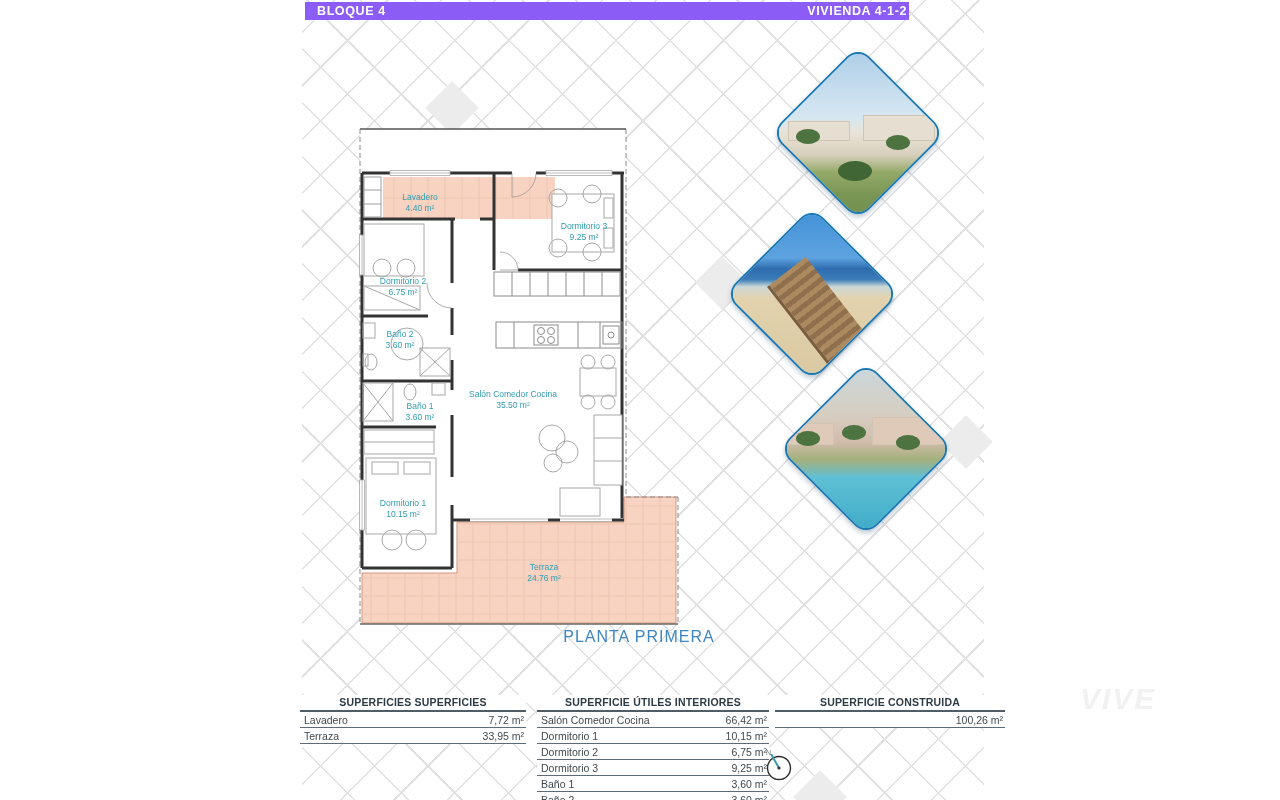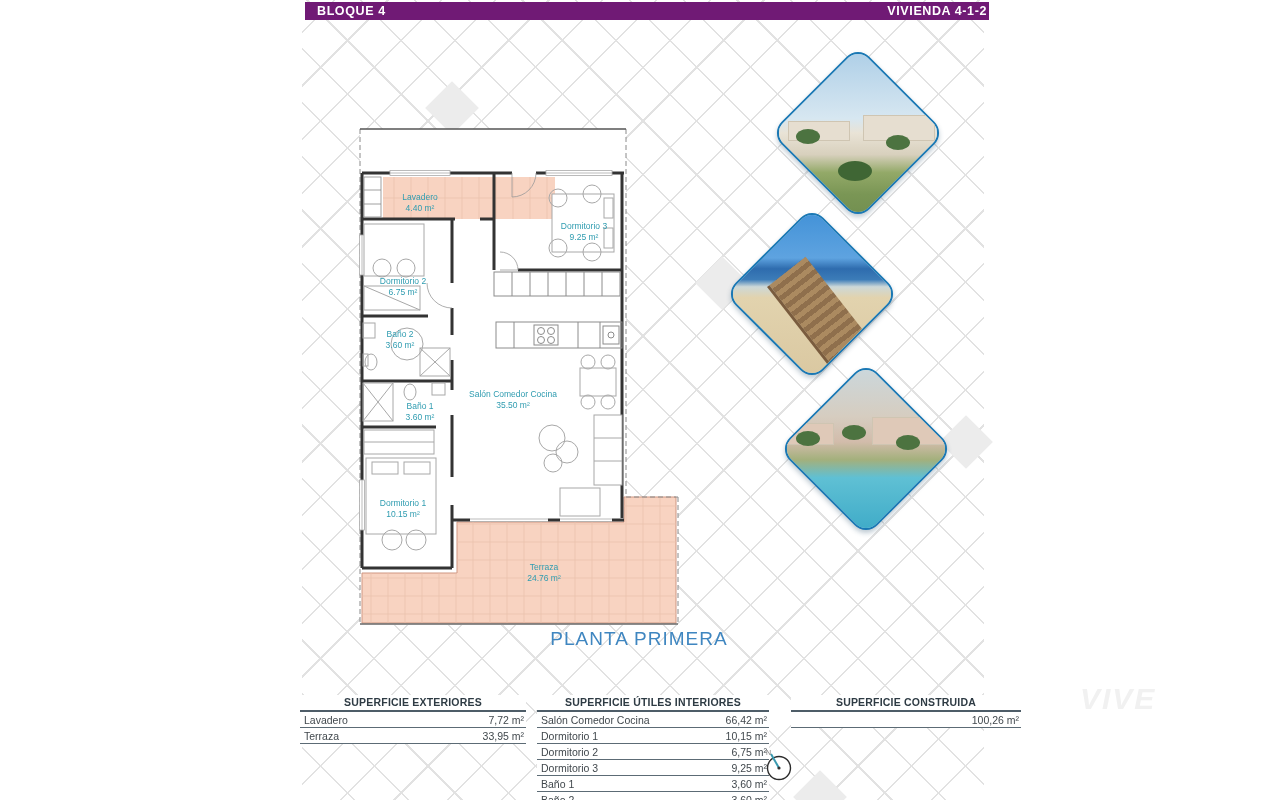--- a/index.html
+++ b/index.html
@@ -7,29 +7,29 @@
        font-family:"Liberation Sans",sans-serif;}
 
   
   .pattern-band{position:absolute;left:302px;top:0;width:682px;height:800px;
     background-image:
       repeating-linear-gradient(45deg,transparent 0 36.4px,#e2e2e2 36.4px 38px),
       repeating-linear-gradient(-45deg,transparent 0 36.4px,#e2e2e2 36.4px 38px);}
   .cell{position:absolute;width:38px;height:38px;background:#ececec;transform:rotate(45deg);}
 
   
-  .hbar{position:absolute;left:305px;top:2px;width:684px;height:18px;background:#701a75;
+  .hbar{position:absolute;left:305px;top:2px;width:604px;height:18px;background:#8b5cf6;
         display:flex;justify-content:space-between;align-items:center;z-index:9;}
   .hbar span{color:#fff;font-weight:bold;font-size:12.5px;letter-spacing:.6px;}
   .hbar .l{padding-left:12px;} .hbar .r{padding-right:2px;text-align:right;}
 
   
   .plan-svg{position:absolute;left:352px;top:96px;z-index:4;}
   .plan-title{position:absolute;left:548px;top:628px;width:182px;text-align:center;
-      color:#3f86c0;font-size:19px;letter-spacing:1px;z-index:5;}
+      color:#3f86c0;font-size:16px;letter-spacing:1px;z-index:5;}
 
   
   .diamond{position:absolute;width:120px;height:120px;transform:rotate(45deg);
       border:2px solid #1a78b4;border-radius:16px;overflow:hidden;z-index:6;
       box-shadow:inset 0 0 0 3px #8fd4ef, 2px 2px 5px rgba(40,80,110,.3);background:#cfe3ee;}
   .photo{position:absolute;left:-30px;top:-30px;width:180px;height:180px;transform:rotate(-45deg);}
   .ph1{background:linear-gradient(180deg,#a9cce6 0%,#d7e7f1 42%,#e9e3d6 50%,#d8d0bd 62%,#93a968 72%,#7a9655 84%,#6f8d4e 100%);}
   .ph2{background:linear-gradient(180deg,#3e8fd6 0%,#5ea3e0 30%,#2e6cae 36%,#3c7cb8 42%,#cdd8d8 46%,#e2d3ae 52%,#d9c7a0 100%);}
   .ph3{background:linear-gradient(180deg,#c9d9e1 0%,#d6cdc0 32%,#d2bcab 46%,#a3b07c 56%,#5fc0d4 66%,#3aa8c6 100%);}
   .palm{position:absolute;width:24px;height:15px;background:#4c7340;border-radius:50%;}
@@ -243,21 +243,21 @@
   <div class="photo ph3">
     <div class="bldg" style="left:96px;top:58px;width:70px;height:26px;background:#dfc9b8;"></div>
     <div class="bldg" style="left:10px;top:64px;width:46px;height:20px;background:#dfc9b8;"></div>
     <div class="palm" style="left:20px;top:72px;"></div>
     <div class="palm" style="left:66px;top:66px;"></div>
     <div class="palm" style="left:120px;top:76px;"></div>
   </div>
 </div>
 
 <div class="tbl" style="left:300px;top:695px;width:226px;">
-  <div class="th">SUPERFICIE EXTERIORES</div>
+  <div class="th">SUPERFICIES SUPERFICIES</div>
   <div class="row">
     <span>Lavadero</span>
     <span class="v">7,72 m²</span>
   </div>
   <div class="row">
     <span>Terraza</span>
     <span class="v">33,95 m²</span>
   </div>
 </div>
 
@@ -282,21 +282,21 @@
   <div class="row">
     <span>Baño 1</span>
     <span class="v">3,60 m²</span>
   </div>
   <div class="row">
     <span>Baño 2</span>
     <span class="v">3,60 m²</span>
   </div>
 </div>
 
-<div class="tbl" style="left:791px;top:695px;width:230px;">
+<div class="tbl" style="left:775px;top:695px;width:230px;">
   <div class="th">SUPERFICIE CONSTRUIDA</div>
   <div class="row">
     <span></span>
     <span class="v">100,26 m²</span>
   </div>
 </div>
 
 <svg class="compass-svg" width="44" height="44" viewBox="756 746 44 44" xmlns="http://www.w3.org/2000/svg">
   <circle cx="779" cy="770" r="11.5" stroke="#2b2b2b" stroke-width="1.4" fill="none"></circle>
   <line x1="779" y1="770" x2="771" y2="756" stroke="#3a9ab0" stroke-width="2"></line>

